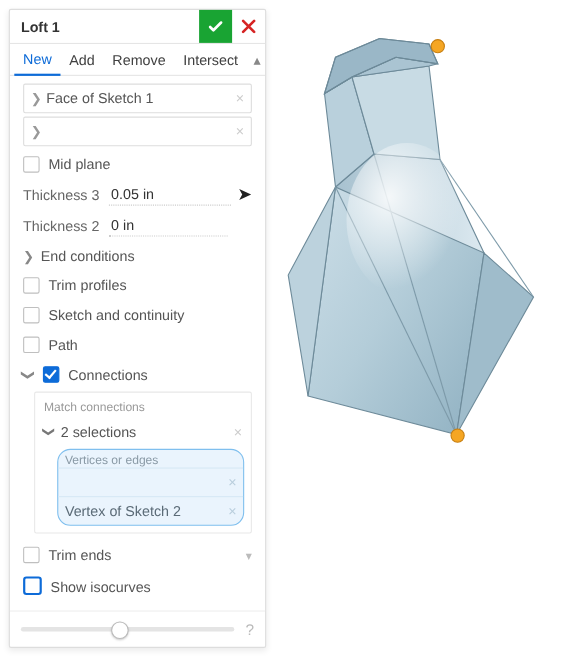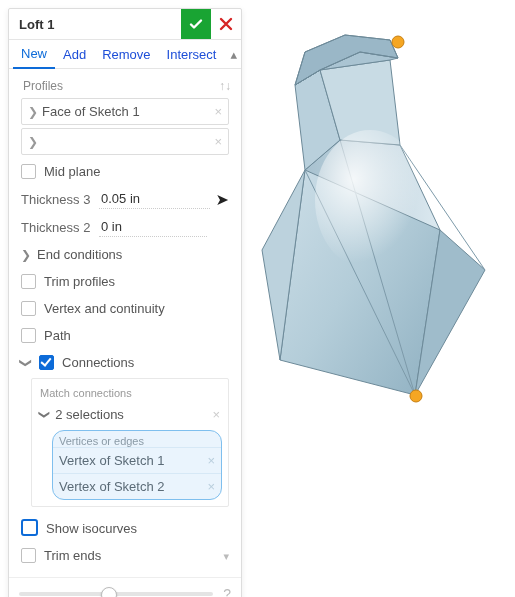--- a/index.html
+++ b/index.html
@@ -4,21 +4,21 @@
 <style>
   html,body{margin:0;padding:0;font-family:"Segoe UI","Helvetica Neue",Arial,sans-serif;font-size:13px;color:#333;background:#fff}
   .stage{position:relative;width:507px;height:597px;overflow:hidden}
   .panel{position:absolute;left:8px;top:8px;width:232px;background:#fff;border:1px solid #ddd;border-radius:2px;box-shadow:0 2px 6px rgba(0,0,0,.08)}
   .hdr{display:flex;align-items:center;height:30px;border-bottom:1px solid #e5e5e5}
   .hdr-title{flex:1;font-weight:600;padding:0 10px;font-size:13px}
   .hdr-btn{width:30px;height:30px;display:flex;align-items:center;justify-content:center}
   .ok{background:#19a433;color:#fff;font-weight:700;font-size:16px}
   .cx{color:#d62424;font-weight:700;font-size:18px}
   .tabs{display:flex;align-items:center;border-bottom:1px solid #e5e5e5;padding:0 4px;font-size:13px}
-  .tab{padding:6px 8px;color:#1d4ed8;cursor:pointer}
+  .tab{padding:6px 8px;color:#404040;cursor:pointer}
   .tab.active{color:#0d6bd8;border-bottom:2px solid #0d6bd8;margin-bottom:-1px;font-weight:500}
   .tab-more{margin-left:auto;color:#888;padding:4px 6px}
   .body{padding:4px 8px 8px 8px}
   .section-label{color:#888;font-size:12px;padding:6px 2px 2px 6px;display:flex;align-items:center}
   .sort-ic{margin-left:auto;color:#bbb;font-size:12px}
   .pill{display:flex;align-items:center;background:#fff;border:1px solid #ddd;border-radius:2px;padding:5px 6px;margin:3px 4px;color:#555}
   .pill .chev{color:#999;margin-right:4px;font-size:12px}
   .pill .x{margin-left:auto;color:#ccc;font-size:13px}
   .row{display:flex;align-items:flex-end;padding:6px 4px}
   .cb{width:13px;height:13px;border:1px solid #bfbfbf;border-radius:2px;margin-right:8px;flex:0 0 auto;background:#fff}
@@ -112,24 +112,20 @@
 
   <div class="tabs">
     <div class="tab active">New</div>
     <div class="tab">Add</div>
     <div class="tab">Remove</div>
     <div class="tab">Intersect</div>
     <div class="tab-more">▴</div>
   </div>
 
   <div class="body">
-    <div class="section-label">
-      <span>Profiles</span>
-      <span class="sort-ic">↑↓</span>
-    </div>
     <div class="pill">
       <span class="chev">❯</span>
       <span>Face of Sketch 1</span>
       <span class="x">×</span>
     </div>
     <div class="pill">
       <span class="chev">❯</span>
       <span class="x">×</span>
     </div>
 
@@ -153,21 +149,21 @@
       <span class="chev">❯</span>
       <span>End conditions</span>
     </div>
 
     <div class="row">
       <span class="cb"></span>
       <span class="label">Trim profiles</span>
     </div>
     <div class="row">
       <span class="cb"></span>
-      <span class="label">Vertex and continuity</span>
+      <span class="label">Sketch and continuity</span>
     </div>
     <div class="row">
       <span class="cb"></span>
       <span class="label">Path</span>
     </div>
 
     <div class="exp">
       <span class="chev" style="transform:rotate(90deg);display:inline-block">❯</span>
       <span class="cb checked" style="margin:0 8px 0 2px"></span>
       <span>Connections</span>
@@ -176,38 +172,37 @@
     <div class="sub">
       <div class="hdr2">Match connections</div>
       <div class="sel-head">
         <span class="dn" style="transform:rotate(90deg);display:inline-block">❯</span>
         <span>2 selections</span>
         <span class="x">×</span>
       </div>
       <div class="sel-box">
         <div class="hdr3">Vertices or edges</div>
         <div class="sel-row">
-          <span>Vertex of Sketch 1</span>
           <span class="x">×</span>
         </div>
         <div class="sel-row">
           <span>Vertex of Sketch 2</span>
           <span class="x">×</span>
         </div>
       </div>
     </div>
 
-    <div class="row show-iso">
-      <span class="cb"></span>
-      <span class="label">Show isocurves</span>
-    </div>
     <div class="row" style="position:relative">
       <span class="cb"></span>
       <span class="label">Trim ends</span>
       <span class="scroll-caret">▾</span>
+    </div>
+    <div class="row show-iso">
+      <span class="cb"></span>
+      <span class="label">Show isocurves</span>
     </div>
   </div>
 
   <div class="footer">
     <div class="slider">
       <div class="knob"></div>
     </div>
     <span class="help">?</span>
   </div>
 </div>

